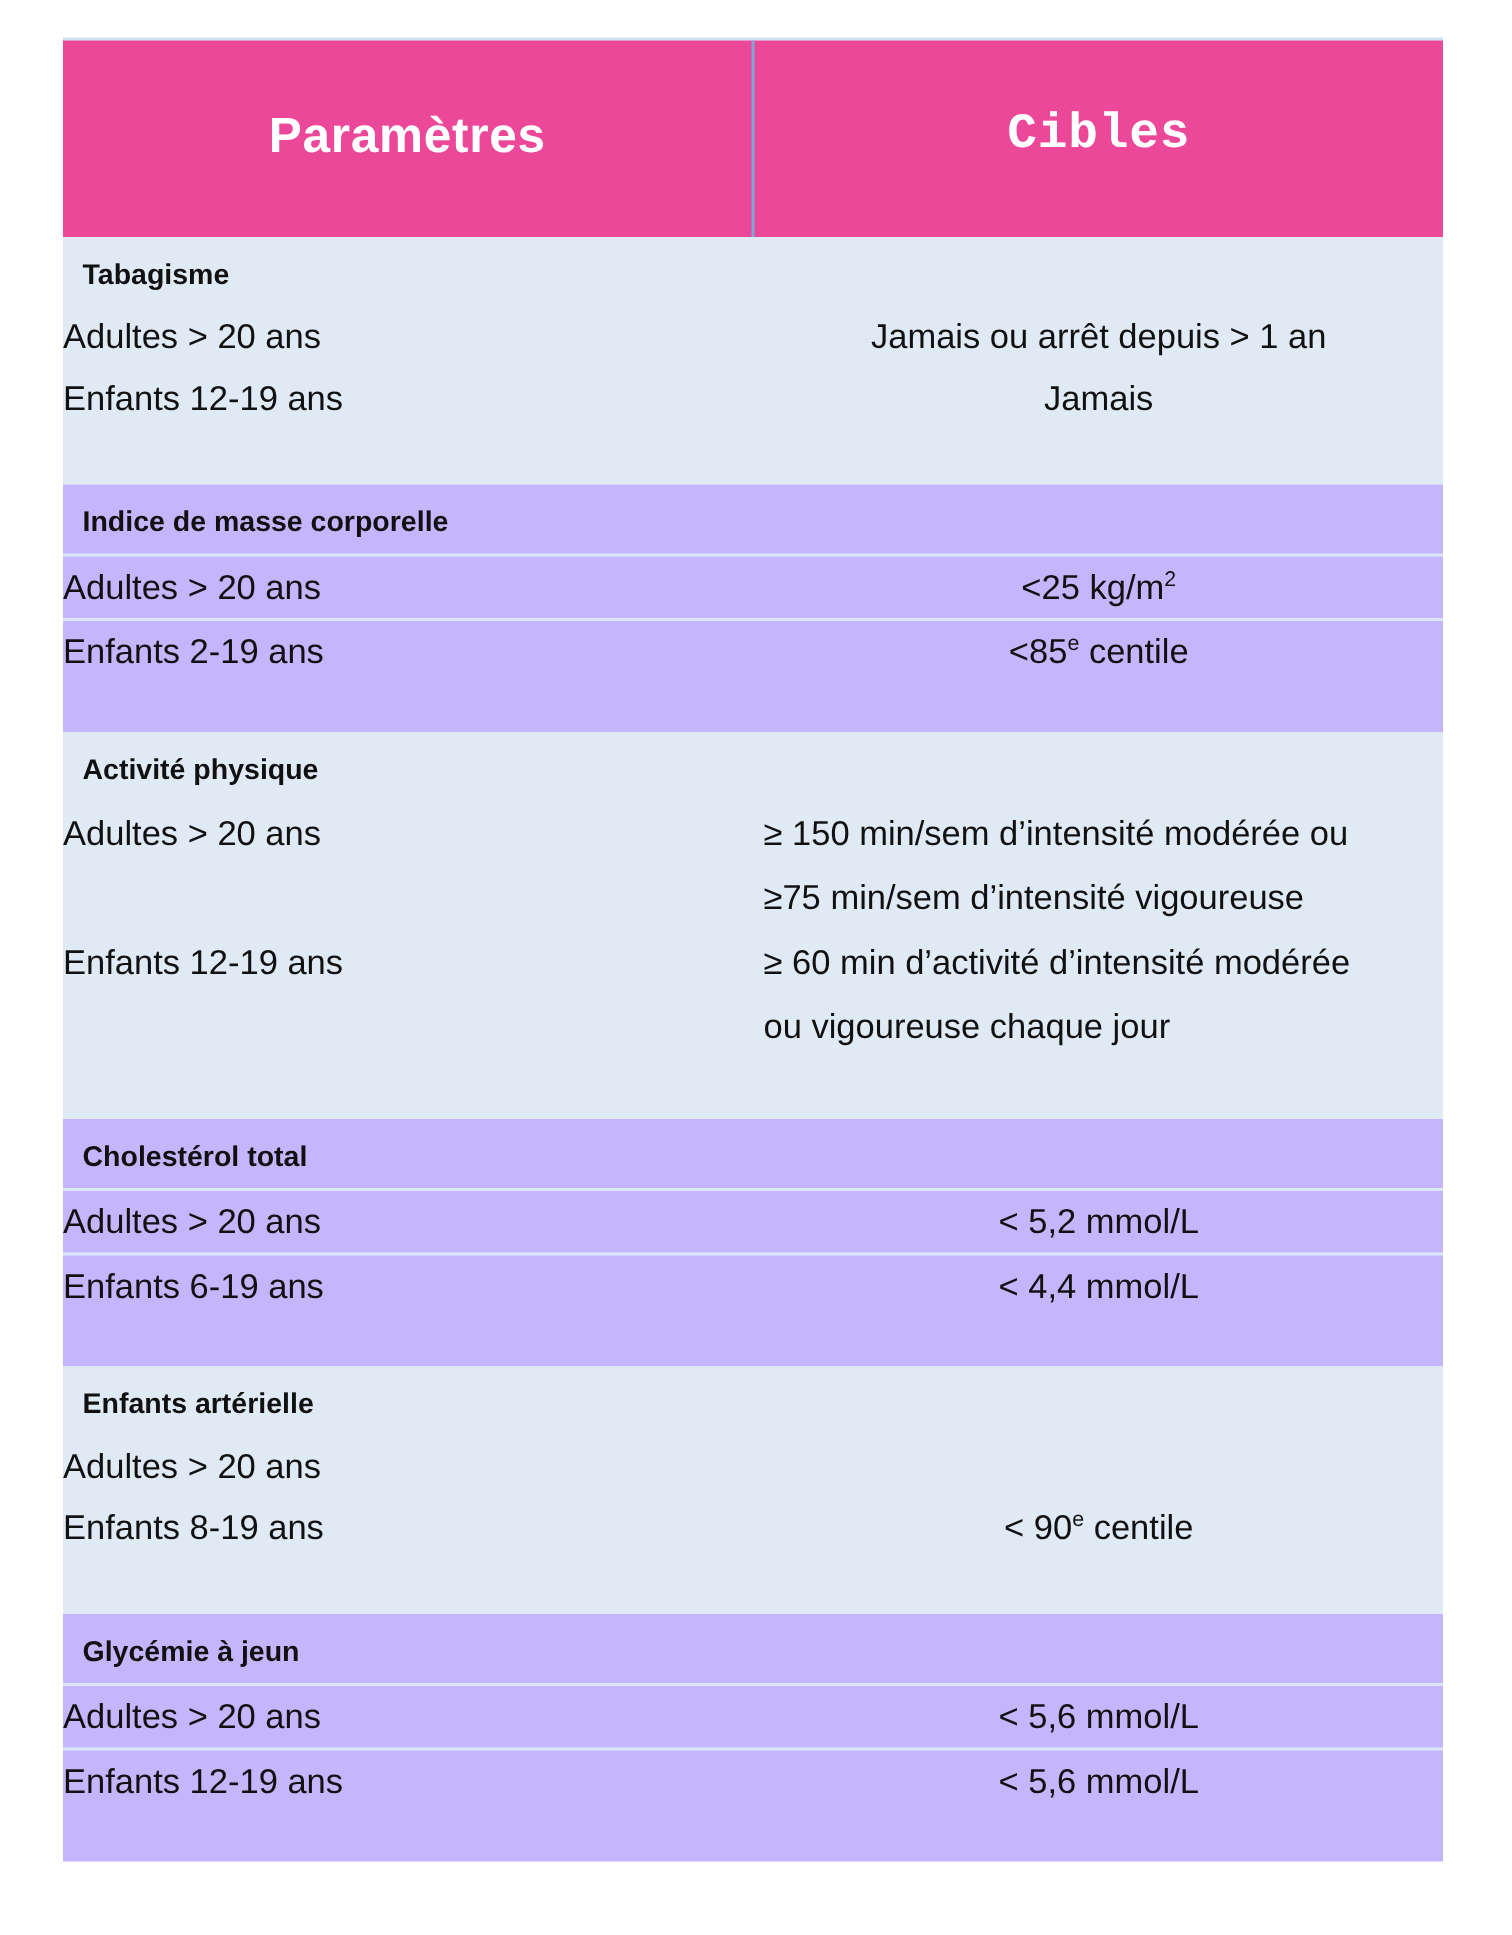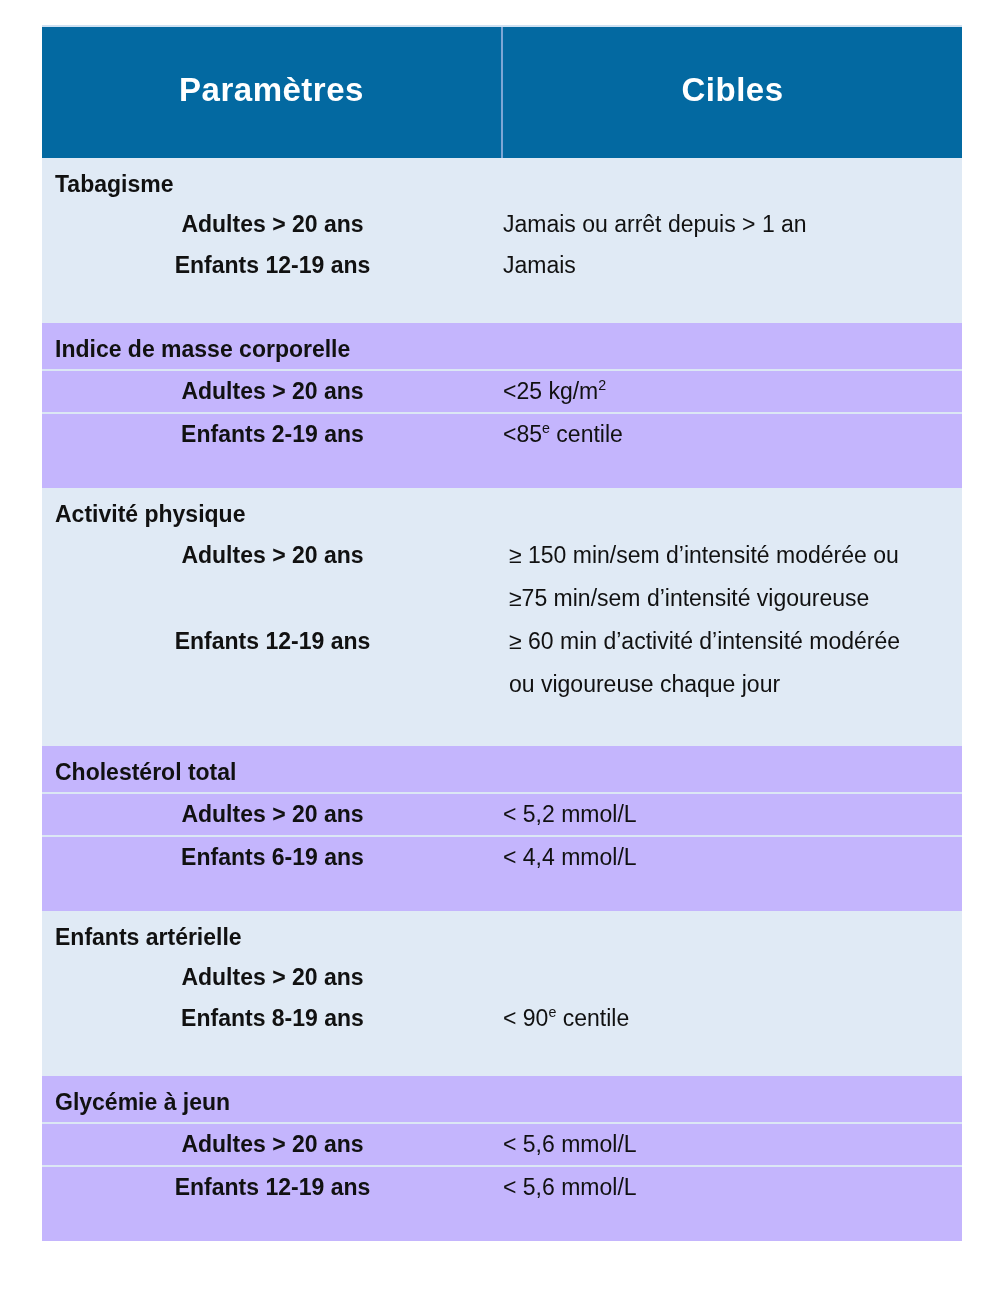--- a/index.html
+++ b/index.html
@@ -13,53 +13,52 @@
   .table {
     position: absolute;
     left: 42px; top: 25px;
     width: 920px;
     border-top: 2px solid #cfe1f2;
   }
   
   .thead {
     display: flex;
     height: 131px;
-    background: #0369a1;
+    background: #ec4899;
     color: #ffffff;
   }
   .th {
     display: flex; align-items: center; justify-content: center;
     font-size: 33px; font-weight: bold;
     letter-spacing: 0.5px;
     padding-bottom: 6px;
   }
   .th.param { width: 459px; border-right: 2px solid #7da6d5; }
-  .th.target { width: 459px; }
+  .th.target { width: 459px; font-family: Liberation Mono, monospace; }
   
   .sec { padding: 6px 0 37px 0; }
   .sec.light { background: #e0eaf5; }
   .sec.dark  { background: #c4b5fd; padding-bottom: 33px; }
   .sec.roomy { padding-bottom: 40px; }
   .sec-title {
     height: 40px; line-height: 40px;
     padding-left: 13px;
-    font-size: 23px; font-weight: bold;
+    font-size: 19px; font-weight: bold;
   }
   .row { display: flex; align-items: flex-start; }
   .sec.dark .row { border-top: 2px solid #dbe7f4; }
   .cell { line-height: 41px; font-size: 23px; }
   .row.tall .cell { line-height: 43px; }
   .cell.param {
     width: 461px;
-    text-align: center;
-    font-weight: bold;
+    font-weight: normal;
   }
   .cell.target {
     width: 459px;
-    text-align: left;
+    text-align: center;
     white-space: pre-line;
   }
   .cell.target.left {
     width: 443px;
     padding: 0 10px 0 6px;
     text-align: left;
   }
   sup { font-size: 0.62em; line-height: 0; }
 </style>
 </head>

